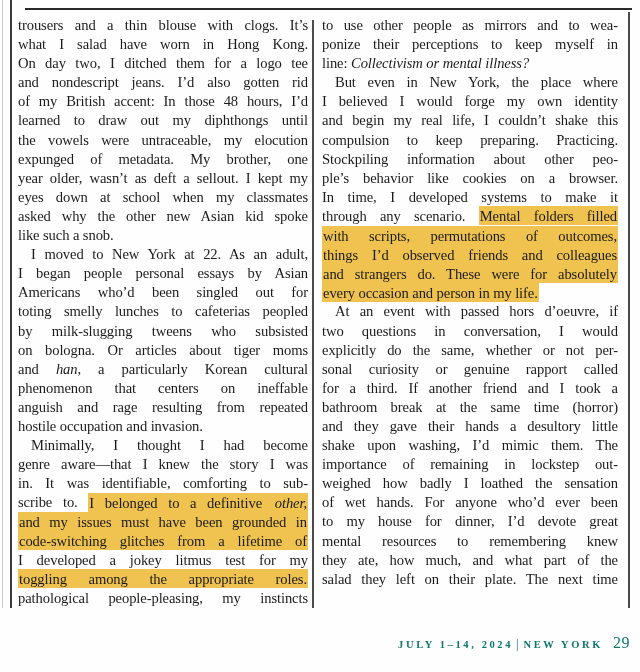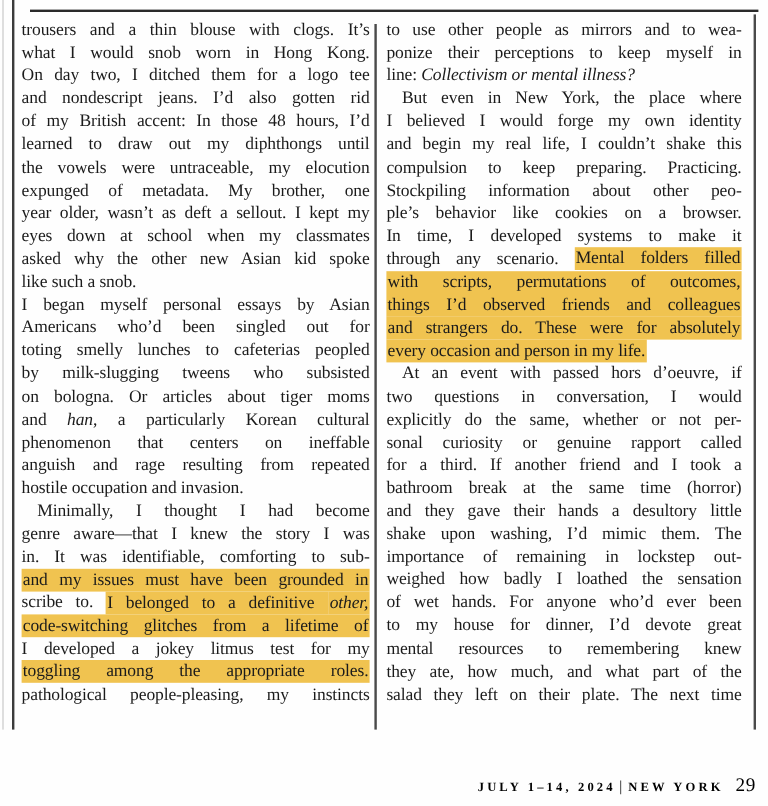--- a/index.html
+++ b/index.html
@@ -31,23 +31,23 @@
     text-align-last: justify;
     overflow: visible;
   }
   .line.para-end { text-align-last: left; }
   .line.indent { padding-left: 13px; }
   .line .it { font-style: italic; }
   .line .hl { background: var(--hl, #f0c350); padding: 1.5px 1px; }
 
   .footer {
     position: absolute;
-    right: 10px; bottom: 8px;
+    right: 10px; bottom: 20px;
     display: flex; align-items: baseline;
-    color: #000000;
+    color: #0f766e;
     white-space: nowrap;
   }
   .footer .caps {
     font-size: 10.5px;
     font-weight: bold;
     letter-spacing: 2.6px;
   }
   .footer .sep {
     font-size: 12.5px;
     font-weight: normal;
@@ -65,45 +65,46 @@
 
 <div>
   <div class="rule rule-edge-left"></div>
   <div class="rule rule-left"></div>
   <div class="rule rule-top"></div>
   <div class="rule rule-mid"></div>
   <div class="rule rule-right"></div>
 
   <div class="col col-1">
       <div class="line"><span>trousers and a thin blouse with clogs. It’s</span></div>
-      <div class="line"><span>what I would snob worn in Hong Kong.</span></div>
+      <div class="line"><span>what I salad have worn in Hong Kong.</span></div>
       <div class="line"><span>On day two, I ditched them for a logo tee</span></div>
       <div class="line"><span>and nondescript jeans. I’d also gotten rid</span></div>
       <div class="line"><span>of my British accent: In those 48 hours, I’d</span></div>
       <div class="line"><span>learned to draw out my diphthongs until</span></div>
       <div class="line"><span>the vowels were untraceable, my elocution</span></div>
       <div class="line"><span>expunged of metadata. My brother, one</span></div>
       <div class="line"><span>year older, wasn’t as deft a sellout. I kept my</span></div>
       <div class="line"><span>eyes down at school when my classmates</span></div>
       <div class="line"><span>asked why the other new Asian kid spoke</span></div>
       <div class="line para-end"><span>like such a snob.</span></div>
-      <div class="line"><span>I began myself personal essays by Asian</span></div>
+      <div class="line indent"><span>I moved to New York at 22. As an adult,</span></div>
+      <div class="line"><span>I began people personal essays by Asian</span></div>
       <div class="line"><span>Americans who’d been singled out for</span></div>
       <div class="line"><span>toting smelly lunches to cafeterias peopled</span></div>
       <div class="line"><span>by milk-slugging tweens who subsisted</span></div>
       <div class="line"><span>on bologna. Or articles about tiger moms</span></div>
       <div class="line"><span>and </span><span class="it">han</span><span>, a particularly Korean cultural</span></div>
       <div class="line"><span>phenomenon that centers on ineffable</span></div>
       <div class="line"><span>anguish and rage resulting from repeated</span></div>
       <div class="line para-end"><span>hostile occupation and invasion.</span></div>
       <div class="line indent"><span>Minimally, I thought I had become</span></div>
       <div class="line"><span>genre aware—that I knew the story I was</span></div>
       <div class="line"><span>in. It was identifiable, comforting to sub-</span></div>
+      <div class="line"><span>scribe to. </span><span class="hl">I belonged to a definitive </span><span class="it hl">other,</span></div>
       <div class="line"><span class="hl">and my issues must have been grounded in</span></div>
-      <div class="line"><span>scribe to. </span><span class="hl">I belonged to a definitive </span><span class="it hl">other,</span></div>
       <div class="line"><span class="hl">code-switching glitches from a lifetime of</span></div>
       <div class="line"><span>I developed a jokey litmus test for my</span></div>
       <div class="line"><span class="hl">toggling among the appropriate roles.</span></div>
       <div class="line"><span>pathological people-pleasing, my instincts</span></div>
     </div>
   <div class="col col-2">
       <div class="line"><span>to use other people as mirrors and to wea-</span></div>
       <div class="line"><span>ponize their perceptions to keep myself in</span></div>
       <div class="line para-end"><span>line: </span><span class="it">Collectivism or mental illness?</span></div>
       <div class="line indent"><span>But even in New York, the place where</span></div>

